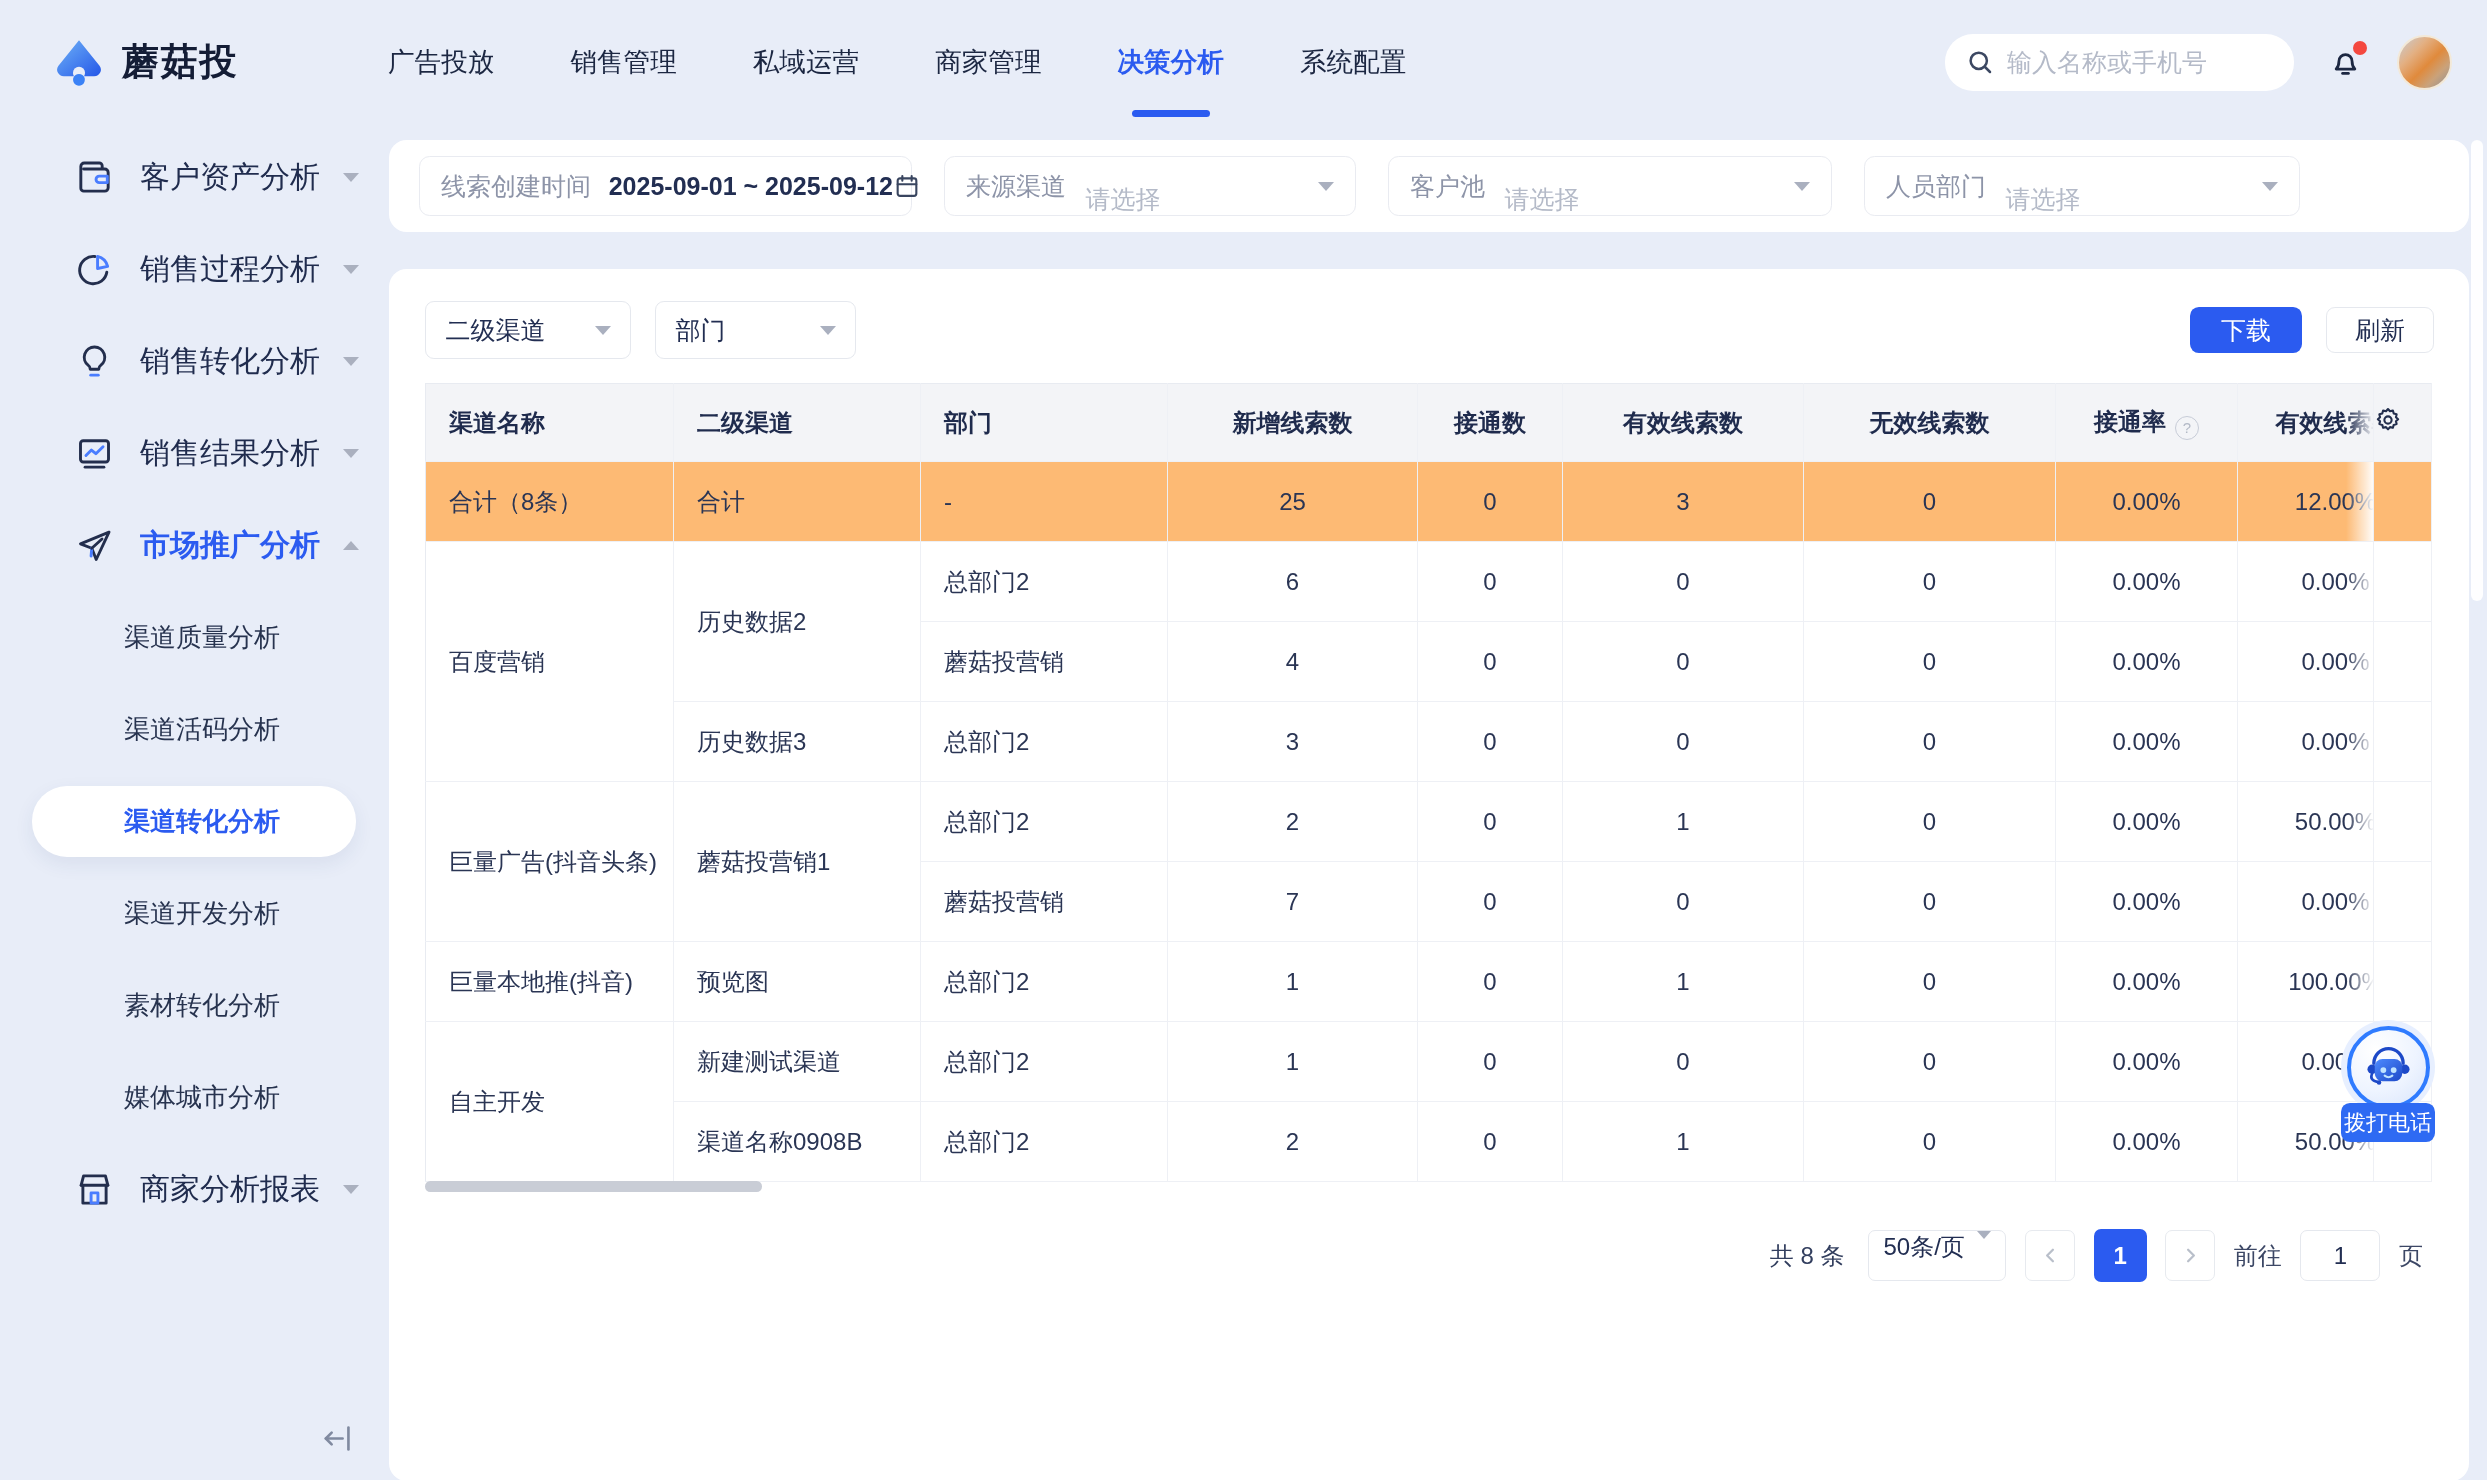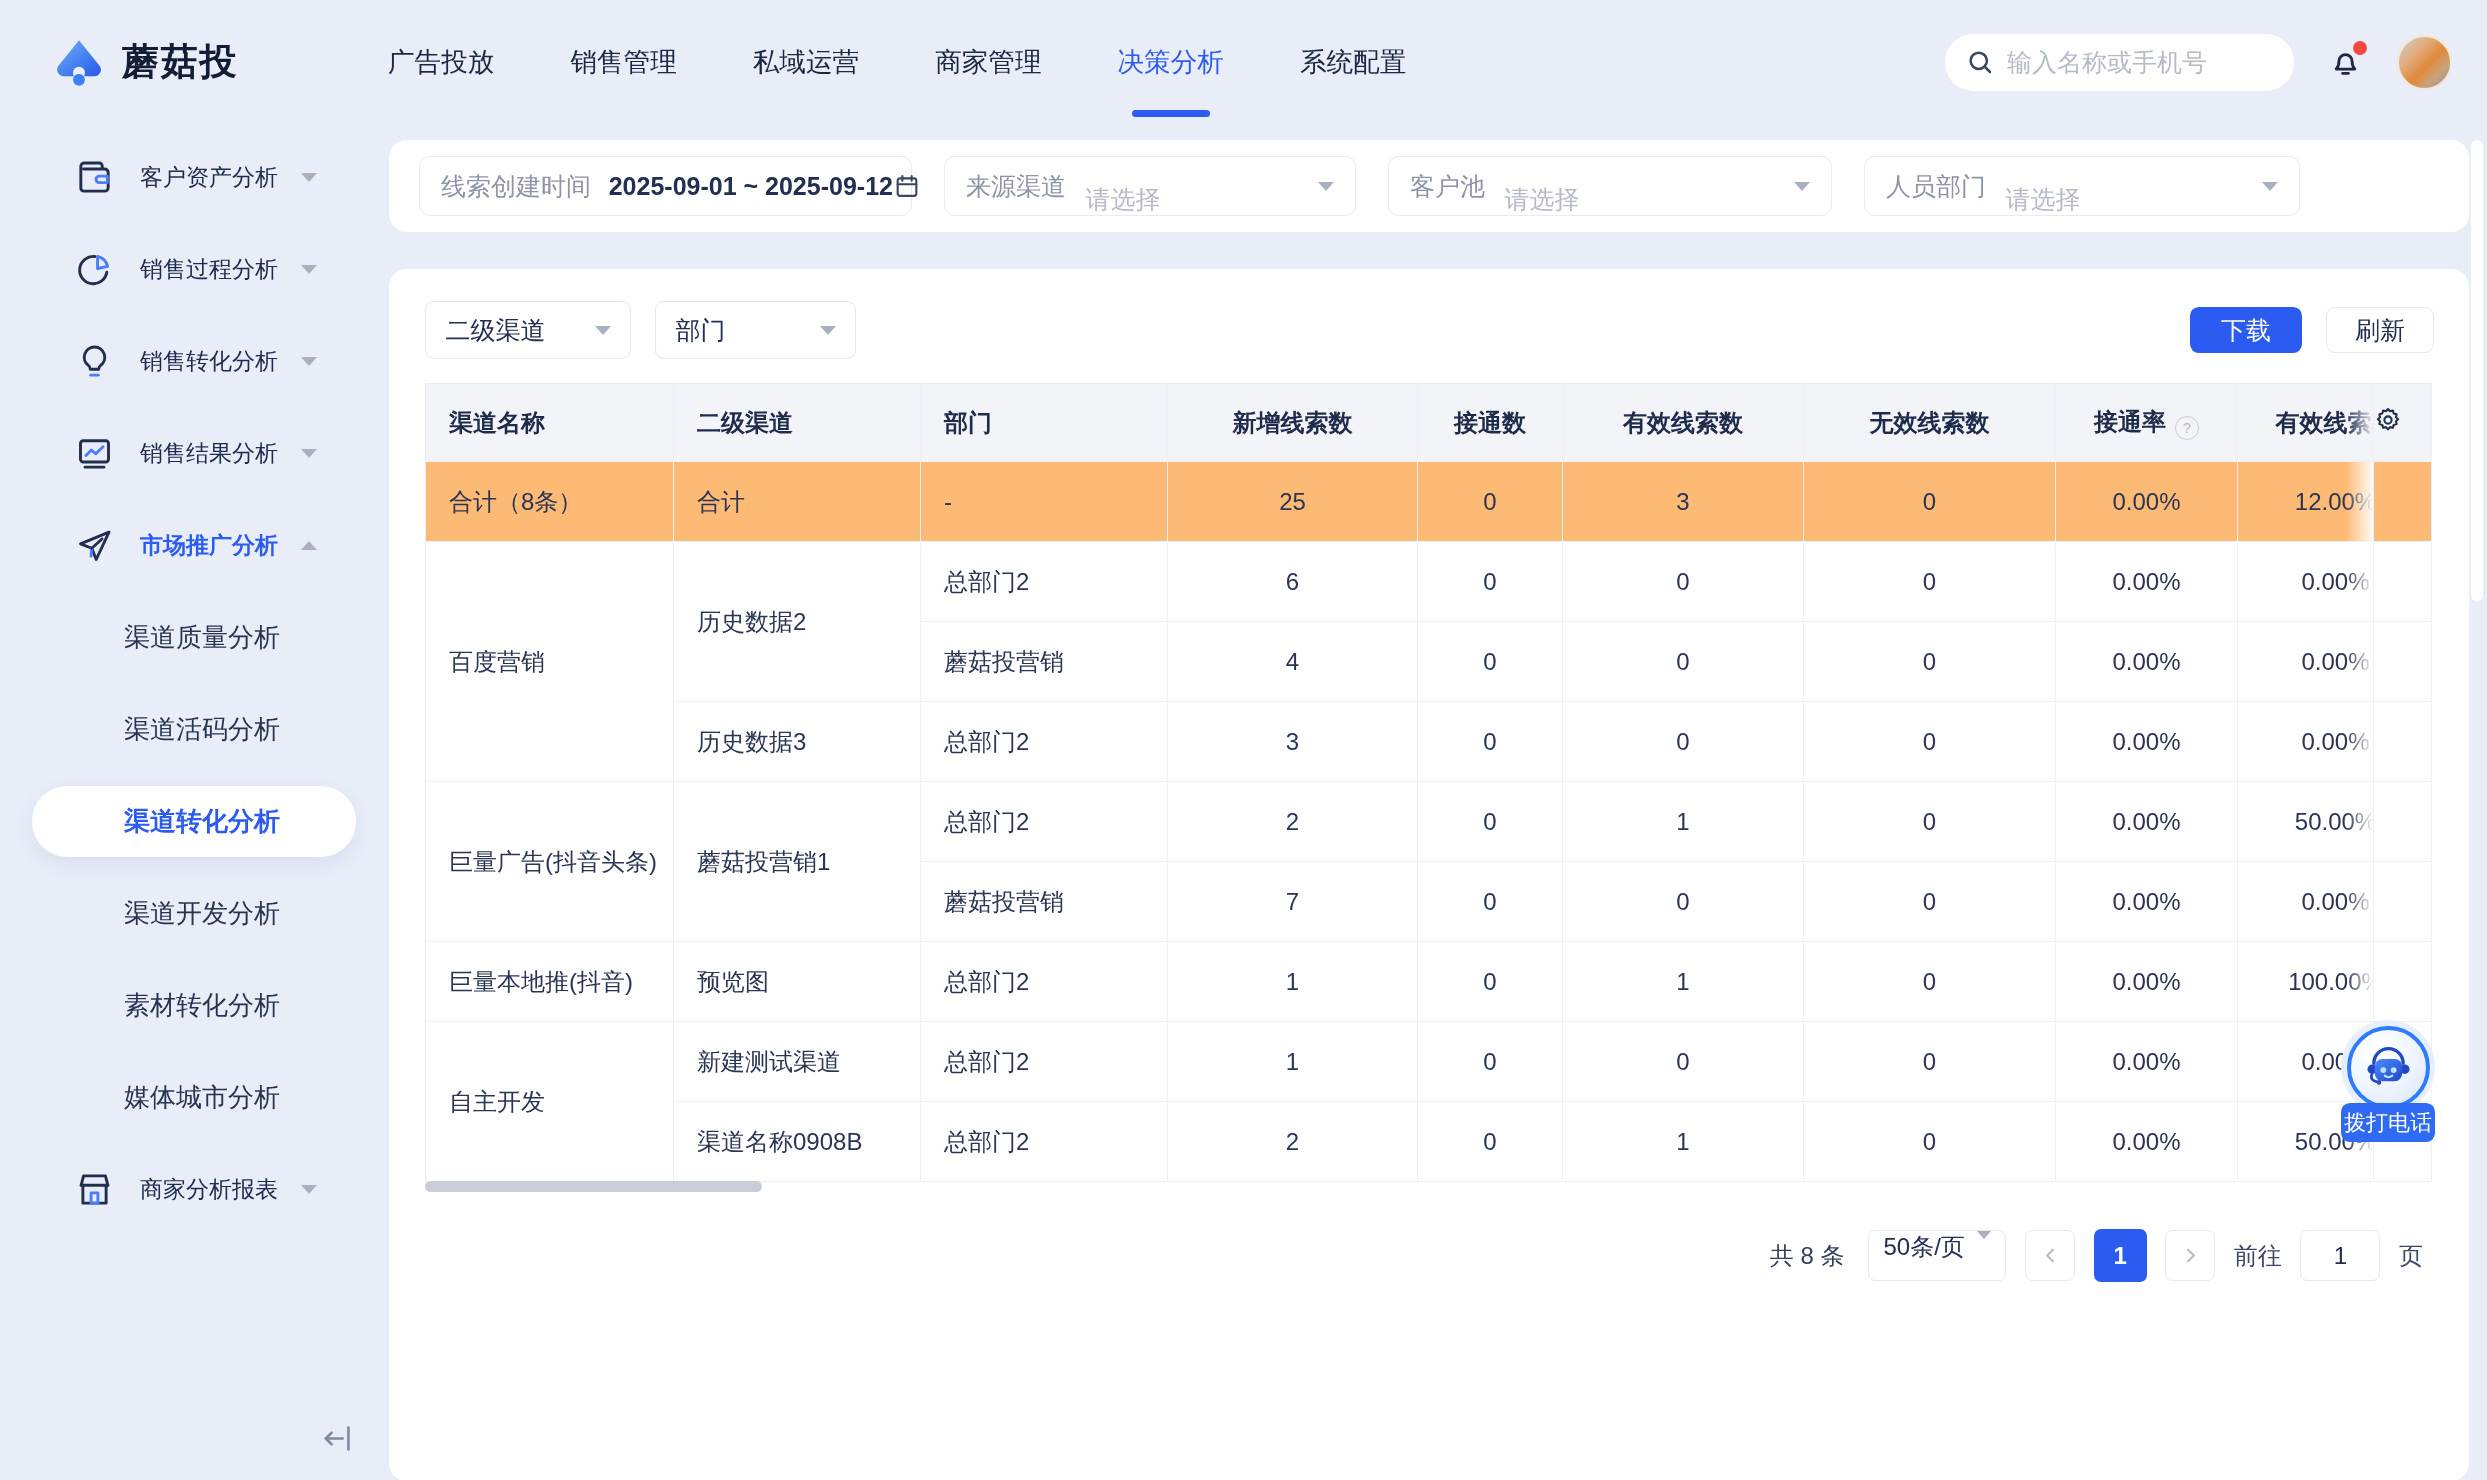--- a/index.html
+++ b/index.html
@@ -23,36 +23,36 @@
   }
   #app{position:relative;width:2487px;height:1481px;}
 
   
   .app-header{position:absolute;top:0;left:0;right:0;height:124px;}
   .brand{position:absolute;left:50px;top:0;height:124px;display:flex;align-items:center;gap:14px;}
   .brand-logo{width:58px;height:58px;display:flex;align-items:center;justify-content:center;}
   .brand-name{font-size:37px;font-weight:800;color:#141d36;letter-spacing:1.8px;}
   .top-nav{position:absolute;left:388px;top:0;height:124px;display:flex;align-items:center;gap:76px;}
   .nav-item{position:relative;font-size:26.6px;font-weight:500;color:#1c2742;height:124px;display:flex;align-items:center;cursor:pointer;}
-  .nav-item.active{color:var(--primary);font-weight:400;}
+  .nav-item.active{color:var(--primary);font-weight:700;}
   .nav-item.active::after{content:"";position:absolute;left:50%;transform:translateX(-50%);bottom:7px;width:78px;height:7px;border-radius:3.5px;background:var(--primary);}
   .header-right{position:absolute;right:35px;top:0;height:124px;display:flex;align-items:center;gap:34px;}
   .search-pill{width:349px;height:57px;border-radius:28px;background:#ffffff;display:flex;align-items:center;padding:0 19.5px;gap:12.4px;}
   .search-pill input{border:none;outline:none;flex:1;font-size:25px;color:var(--navy);background:transparent;font-family:inherit;}
   .search-pill input::placeholder{color:var(--ph);}
   .bell-wrap{position:relative;width:35px;height:39px;display:flex;align-items:center;justify-content:center;cursor:pointer;}
   .bell-dot{position:absolute;top:-1.8px;right:-3.5px;width:14px;height:14px;border-radius:50%;background:#f4483f;}
   .avatar{width:55px;height:55px;border-radius:50%;border:2.7px solid #f3e9d8;cursor:pointer;
     background:linear-gradient(135deg,#c8cdd6 0%,#e3b083 30%,#e08a3c 55%,#caa27a 75%,#8d9099 100%);}
 
   
   .sidebar{position:absolute;top:124px;left:0;width:387px;bottom:0;padding-top:7px;}
   .side-group{height:92px;display:flex;align-items:center;padding-left:74px;cursor:pointer;}
   .side-icon{width:41px;height:41px;display:flex;align-items:center;justify-content:center;flex:0 0 41px;}
-  .side-label{font-size:23px;font-weight:500;color:#202c4e;margin-left:25px;text-align:center;}
+  .side-label{font-size:30px;font-weight:500;color:#202c4e;margin-left:25px;text-align:center;}
   .side-group.active .side-label{color:var(--primary);font-weight:700;}
   .side-group .caret{margin-left:23px;}
   .side-sub{height:92px;display:flex;align-items:center;padding-left:124px;font-size:26px;color:#27334f;cursor:pointer;}
   .side-sub.active{height:71px;margin:10.6px 0 10.6px 32px;width:324px;padding-left:92px;background:#ffffff;border-radius:35px;
     color:var(--primary);font-weight:700;box-shadow:0 7px 19.5px rgba(40,60,120,.08);}
   .collapse-btn{position:absolute;right:30px;bottom:23px;width:39px;height:39px;display:flex;align-items:center;justify-content:center;cursor:pointer;}
 
   
   .caret{display:inline-block;width:0;height:0;border-left:8px solid transparent;border-right:8px solid transparent;}
   .caret-down{border-top:9.7px solid #aab0bf;}

